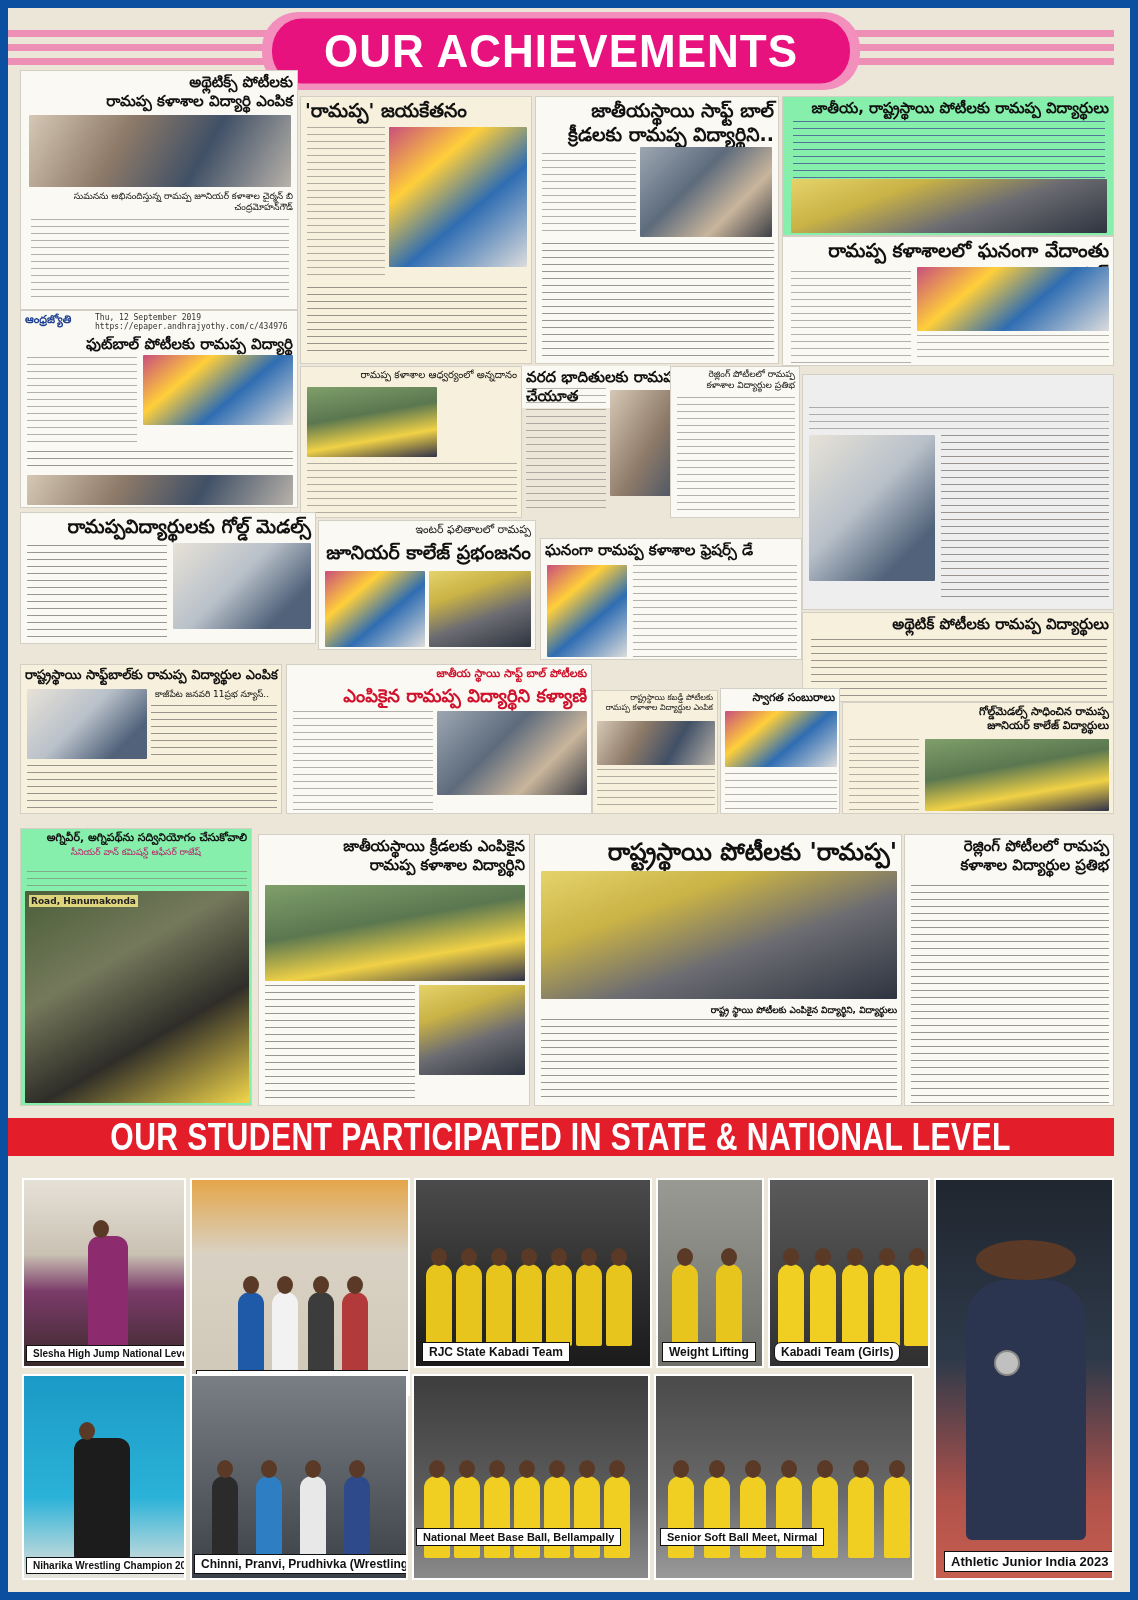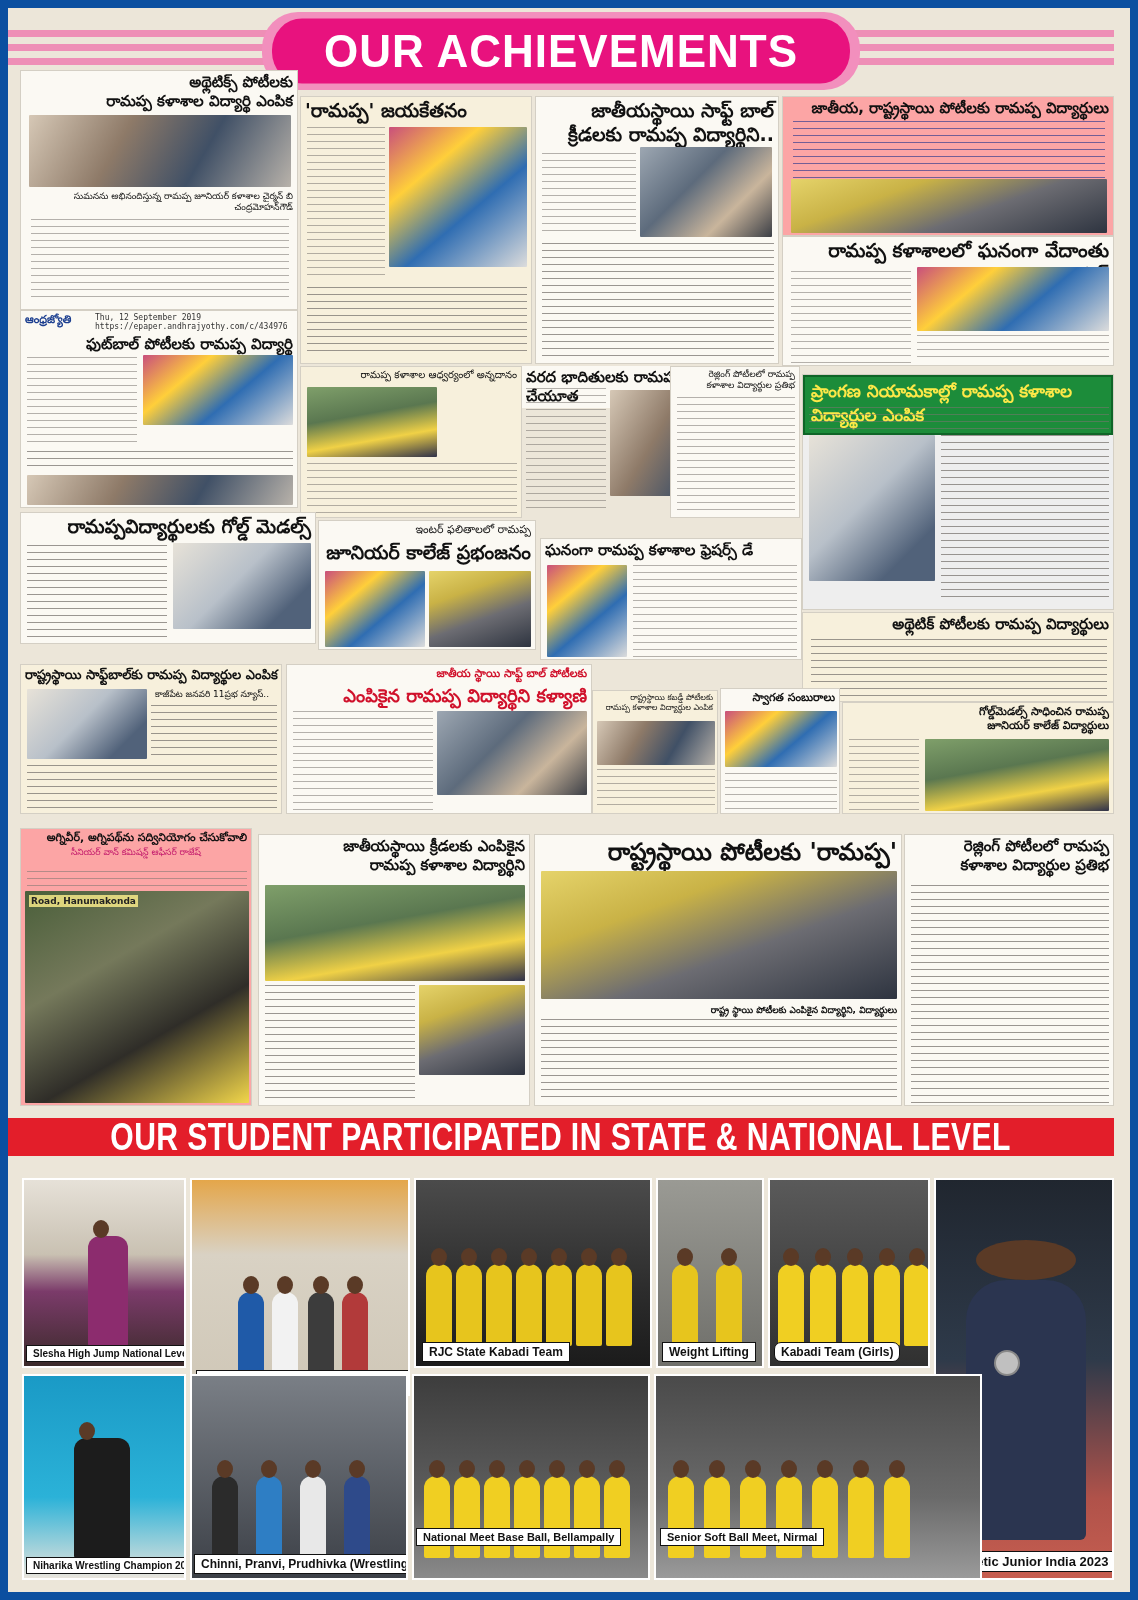--- a/index.html
+++ b/index.html
@@ -26,21 +26,21 @@
     background: #e8127e; border-radius: 30px;
     display: flex; align-items: center; justify-content: center;
     color: #fff; font-family: "Liberation Sans", sans-serif; font-weight: bold;
     font-size: 44px; letter-spacing: 1px; transform: scaleY(1.05);
   }
   
   .clip {
     position: absolute; background: #fbf9f3; border: 1px solid #d4cfc4;
     overflow: hidden;
   }
-  .clip.pink { background: #fca5a5; }
+  .clip.pink { background: #86efac; }
   .clip.cream { background: #f7f0dc; }
   .clip.grey { background: #eeeeee; }
   .hl {
     font-family: "DejaVu Sans", sans-serif; color: #111; font-weight: bold;
     text-align: right; line-height: 1.25; padding: 2px 4px;
   }
   .hl.sm { font-size: 12px; font-weight: normal; }
   .hl.md { font-size: 15px; }
   .hl.lg { font-size: 19px; }
   .hl.left { text-align: left; }
@@ -167,21 +167,20 @@
   <div class="lines" style="left:66px;top:22px;width:80px;height:124px;"></div>
   <div class="photo ph-c" style="left:150px;top:24px;width:146px;height:106px;"></div>
 </div>
 <div class="clip" style="left:670px;top:366px;width:130px;height:152px;">
   <div class="hl sm" style="font-size:9px;white-space:pre-line;">రెజ్లింగ్ పోటీలలో రామప్ప
 కళాశాల విద్యార్థుల ప్రతిభ</div>
   <div class="lines" style="left:6px;top:30px;width:118px;height:116px;"></div>
 </div>
 
 <div class="clip grey" style="left:802px;top:374px;width:312px;height:236px;">
-  <div class="green-bar">ప్రాంగణ నియామకాల్లో రామప్ప కళాశాల విద్యార్థుల ఎంపిక</div>
   <div class="lines" style="left:6px;top:32px;width:300px;height:22px;"></div>
   <div class="photo ph-f" style="left:6px;top:60px;width:126px;height:146px;"></div>
   <div class="lines dk" style="left:138px;top:60px;width:168px;height:168px;"></div>
 </div>
 
 <div class="clip" style="left:20px;top:512px;width:296px;height:132px;">
   <div class="hl lg">రామప్పవిద్యార్థులకు గోల్డ్ మెడల్స్</div>
   <div class="lines dk" style="left:6px;top:32px;width:140px;height:96px;"></div>
   <div class="photo ph-f" style="left:152px;top:30px;width:138px;height:86px;"></div>
 </div>
@@ -345,21 +344,21 @@
   <div class="person" style="left:10px;background:#f0cf22;"></div>
   <div class="person" style="left:40px;background:#f0cf22;"></div>
   <div class="person" style="left:70px;background:#f0cf22;"></div>
   <div class="person" style="left:100px;background:#f0cf22;"></div>
   <div class="person" style="left:130px;background:#f0cf22;"></div>
   <div class="person" style="left:160px;background:#f0cf22;"></div>
   <div class="person" style="left:190px;background:#f0cf22;"></div>
   <div class="cap" style="left:2px;top:2px;bottom:auto;font-size:11px;top:auto;bottom:32px;">National Meet Base Ball, Bellampally</div>
 </div>
 
-<div class="tile" style="left:654px;top:1374px;width:328px;height:206px;">
+<div class="tile" style="left:654px;top:1374px;width:260px;height:206px;">
   <div class="img" style="background:linear-gradient(180deg,#4a4a4a 0%,#6a6a6a 60%,#9a9a9a 100%);"></div>
   <div class="person" style="left:12px;background:#f0cf22;"></div>
   <div class="person" style="left:48px;background:#f0cf22;"></div>
   <div class="person" style="left:84px;background:#f0cf22;"></div>
   <div class="person" style="left:120px;background:#f0cf22;"></div>
   <div class="person" style="left:156px;background:#f0cf22;"></div>
   <div class="person" style="left:192px;background:#f0cf22;"></div>
   <div class="person" style="left:228px;background:#f0cf22;"></div>
   <div class="cap" style="left:4px;bottom:32px;font-size:11px;">Senior Soft Ball Meet, Nirmal</div>
 </div>

